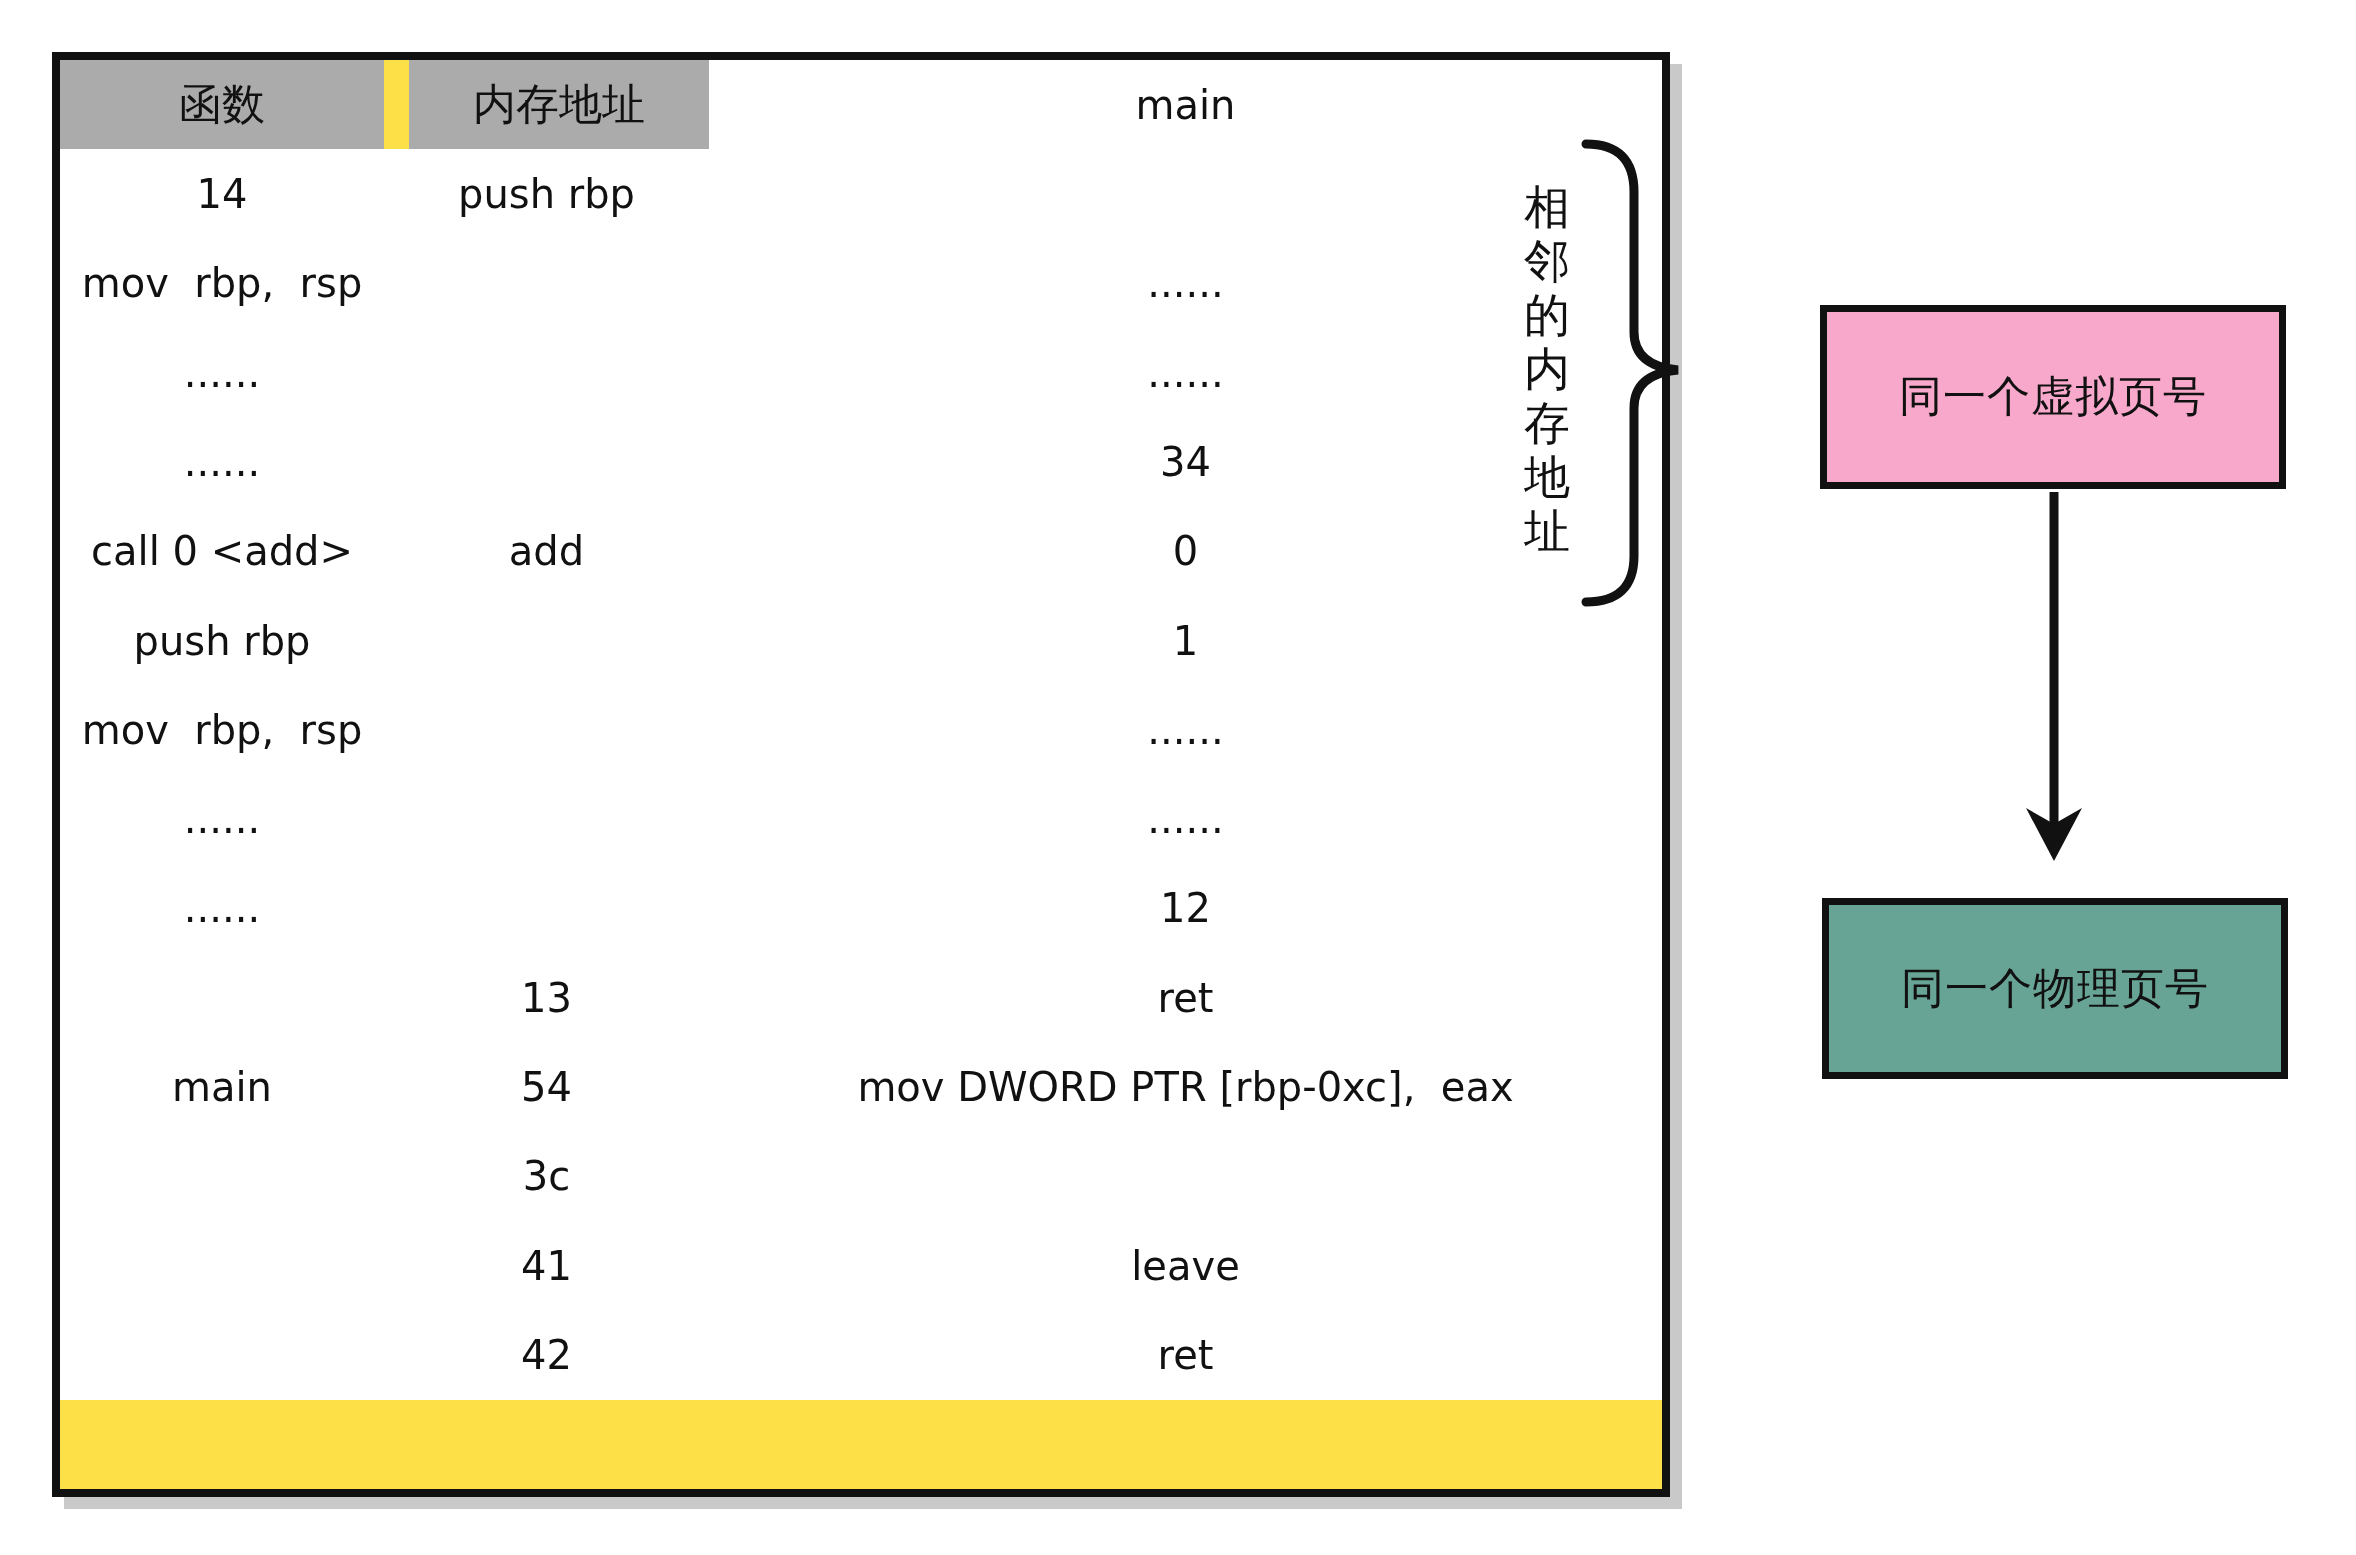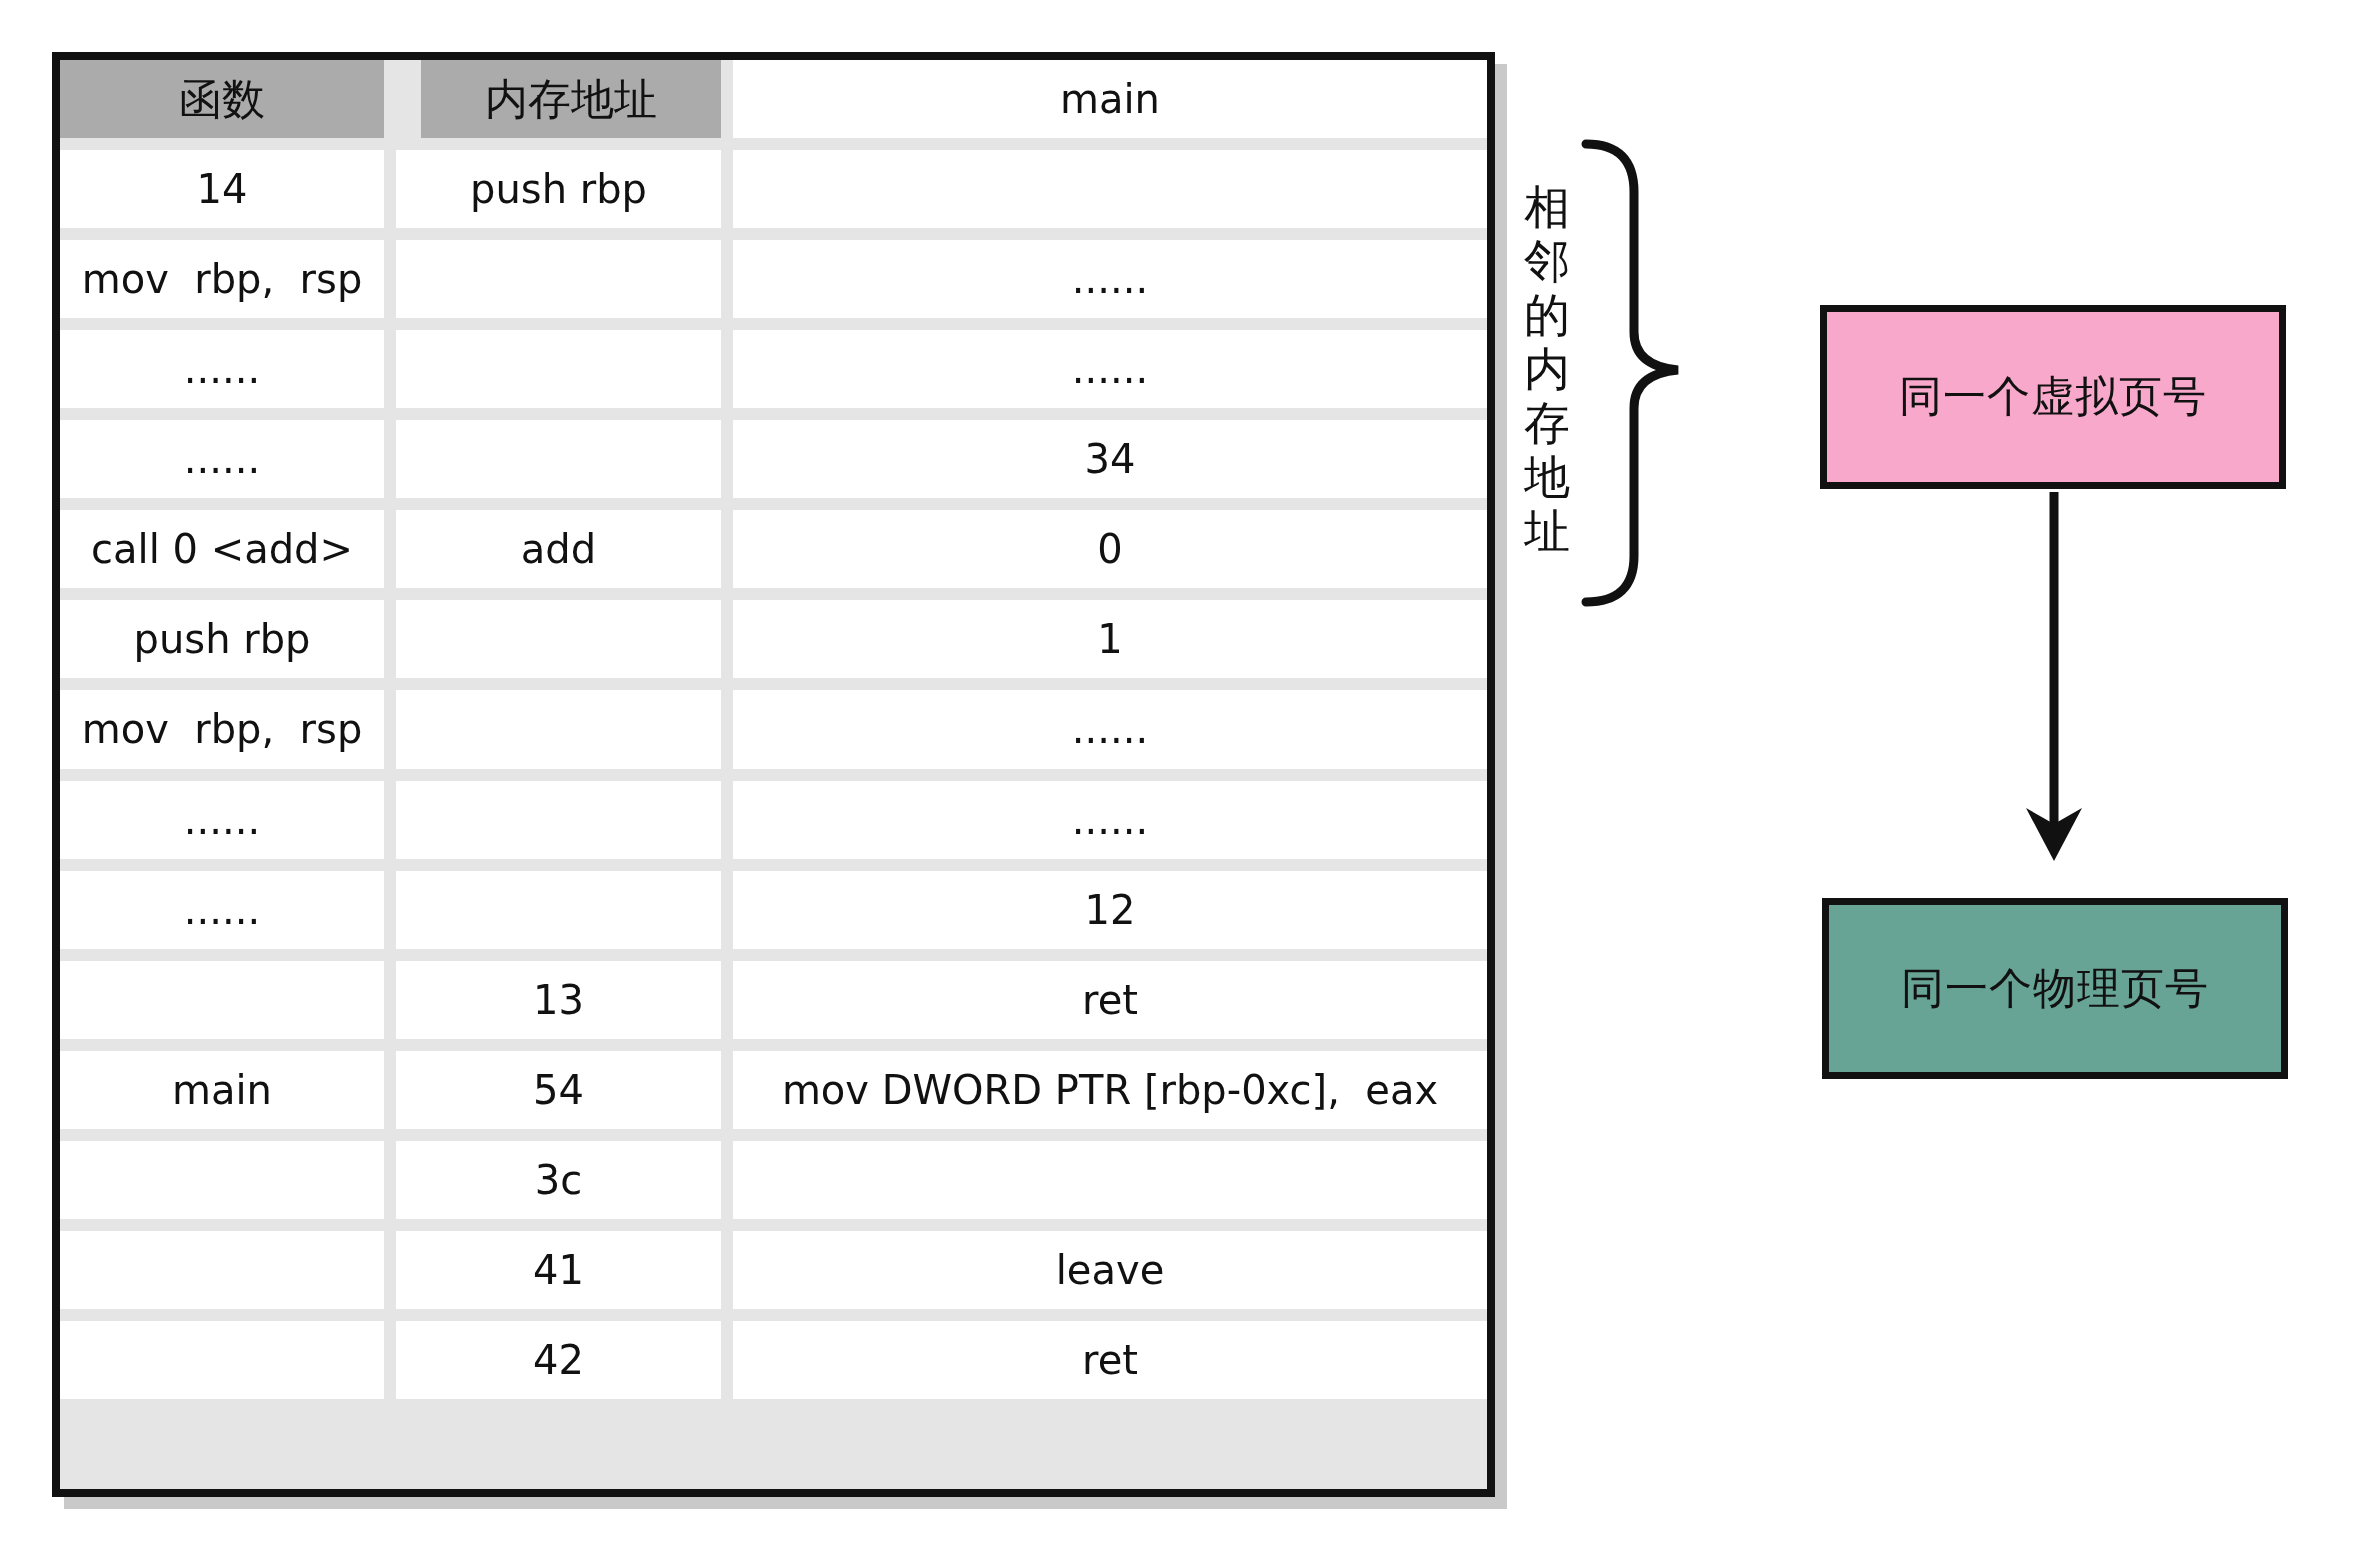--- a/index.html
+++ b/index.html
@@ -3,24 +3,24 @@
 <meta charset="utf-8">
 <style>
   html,body{margin:0;padding:0;}
   body{
     width:2356px;height:1555px;position:relative;background:#ffffff;
     font-family:"DejaVu Sans","Liberation Sans",sans-serif;color:#111;
     overflow:hidden;
   }
   
   .tbl{
-    position:absolute;left:52px;top:52px;width:1443px;height:1445px;
-    box-sizing:border-box;border:8px solid #111;background:#e5e5e5;
+    position:absolute;left:52px;top:52px;width:1618px;height:1445px;
+    box-sizing:border-box;border:8px solid #111;background:#fde047;
     display:grid;grid-template-columns:324px 325px 1fr;
-    grid-template-rows:repeat(16,1fr);gap:12px;
+    grid-template-rows:repeat(16,1fr);gap:0;
     box-shadow:12px 12px 0 #c9c9c9;
   }
   .cell{
     background:#fff;display:flex;align-items:center;justify-content:center;
     font-size:40px;line-height:1;white-space:pre;overflow:hidden;
   }
   .cell.head{background:#ababab;font-size:43px;}
   
   .overlay{position:absolute;left:0;top:0;width:2356px;height:1555px;pointer-events:none;}
   

